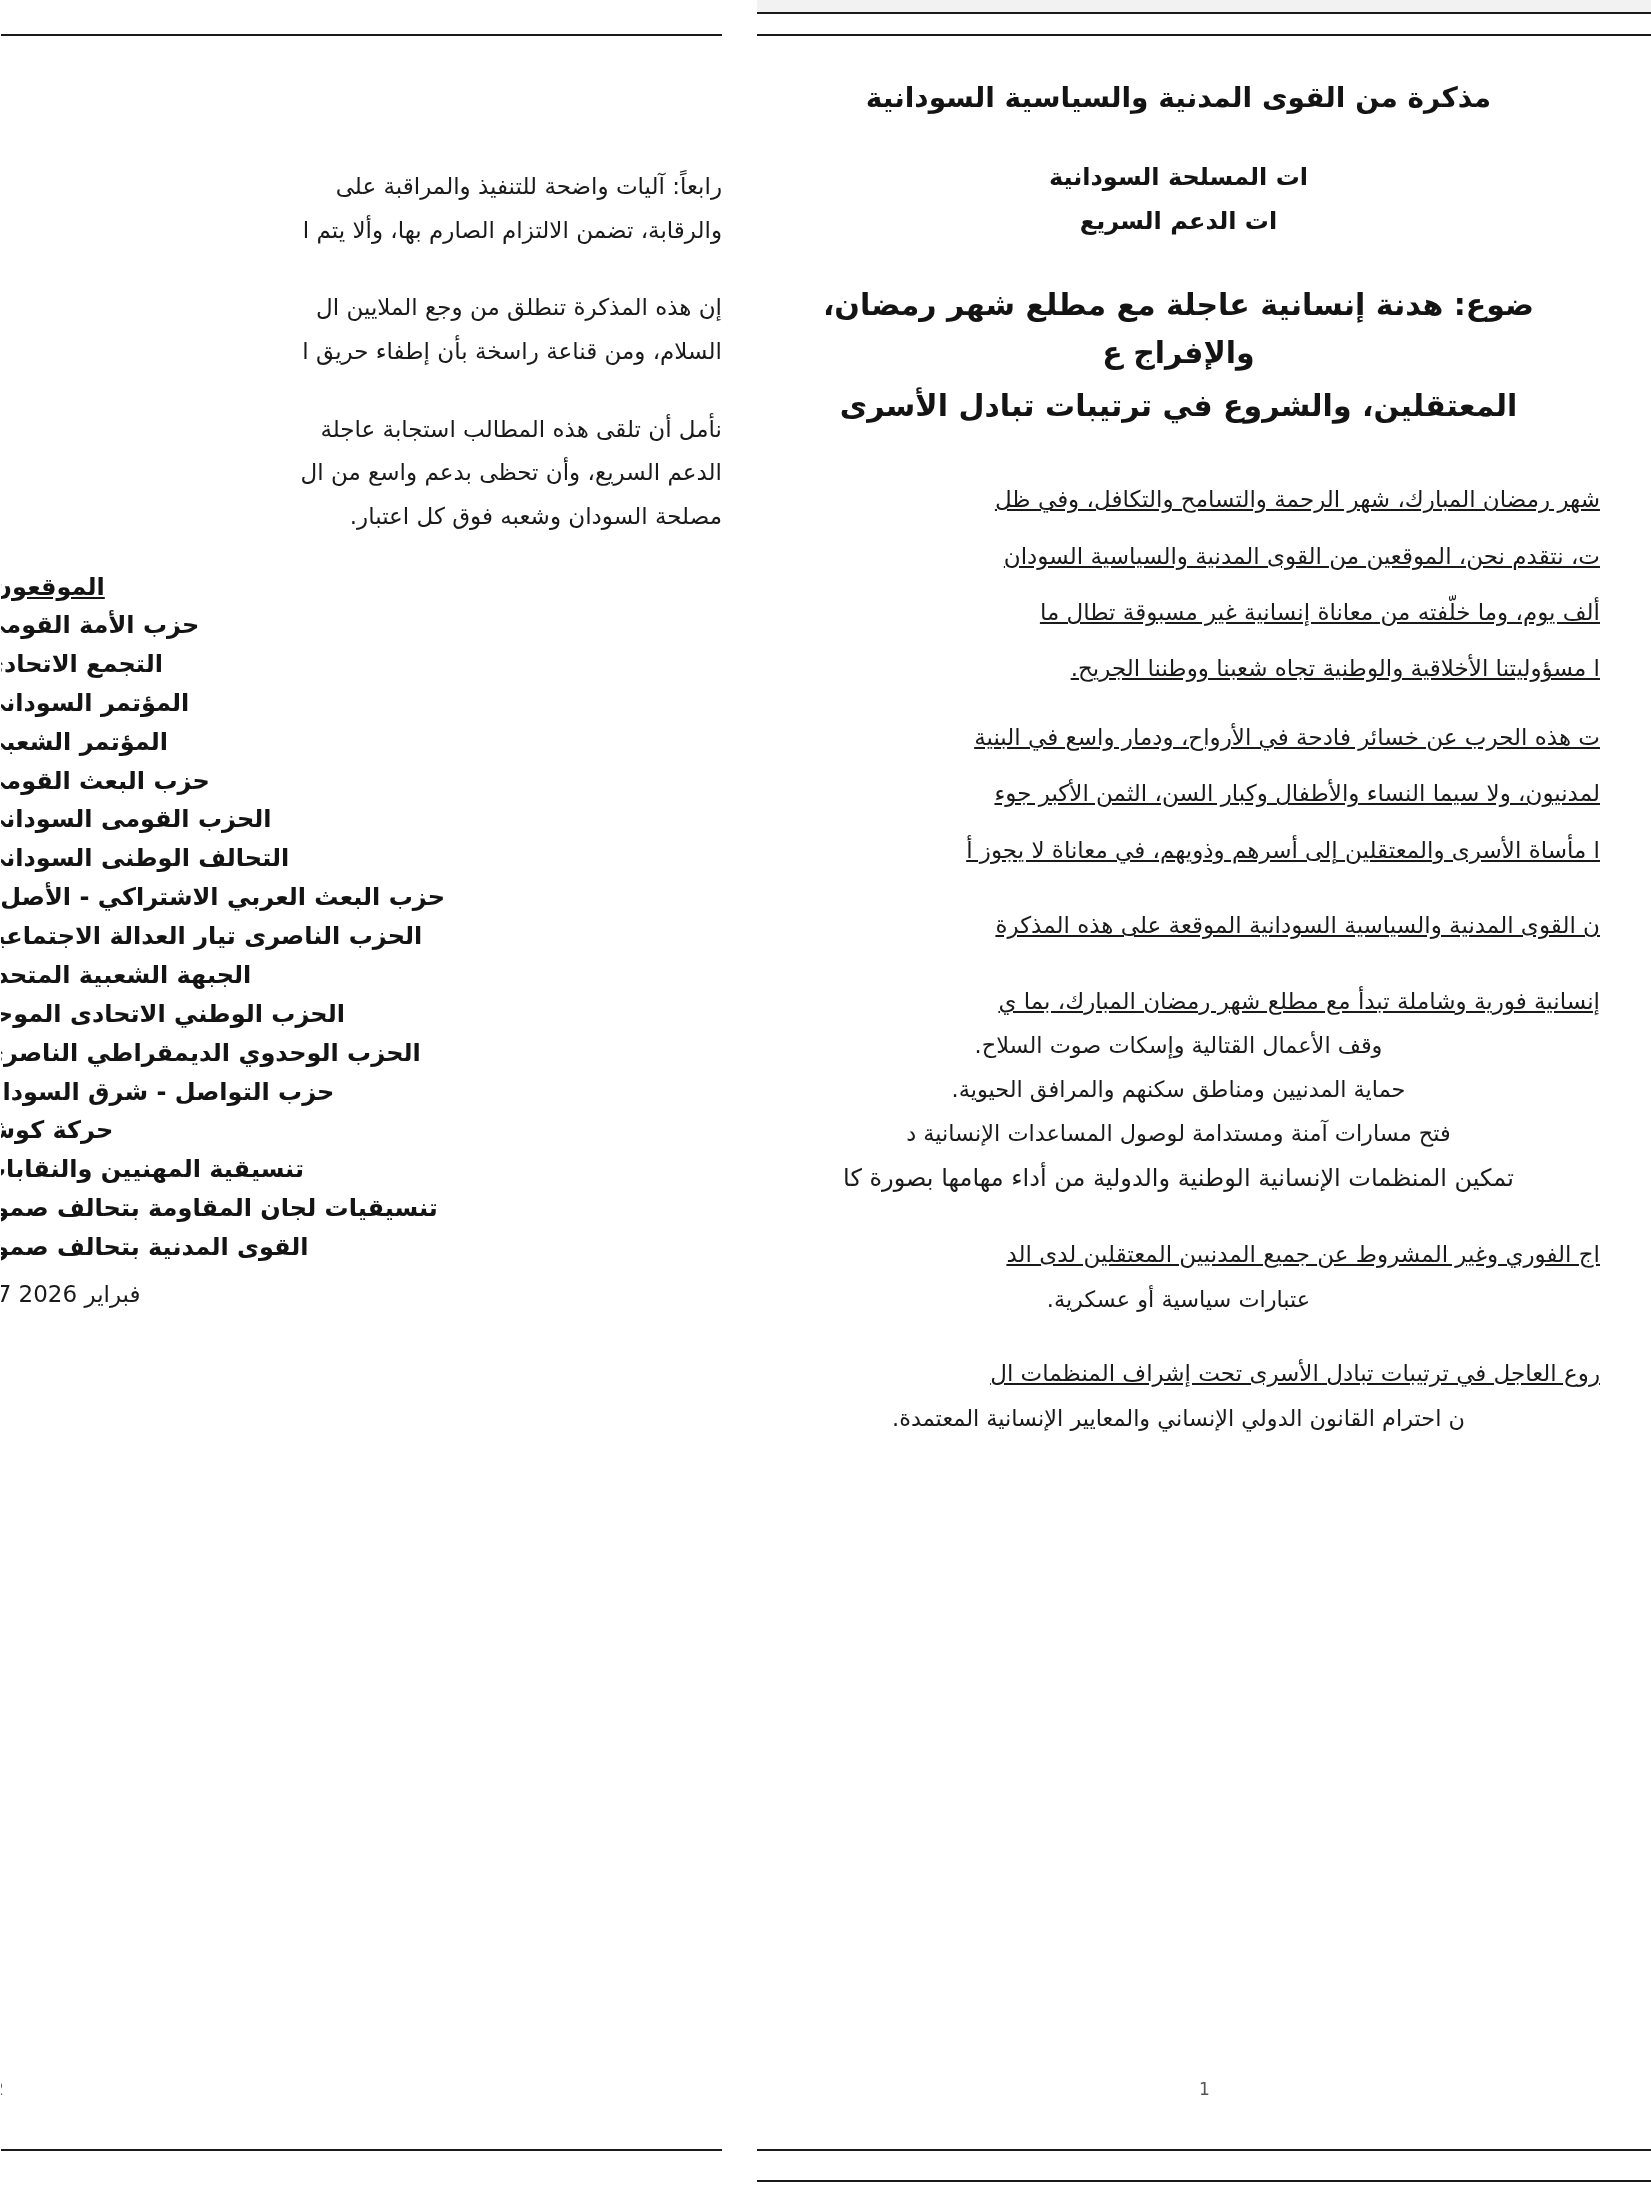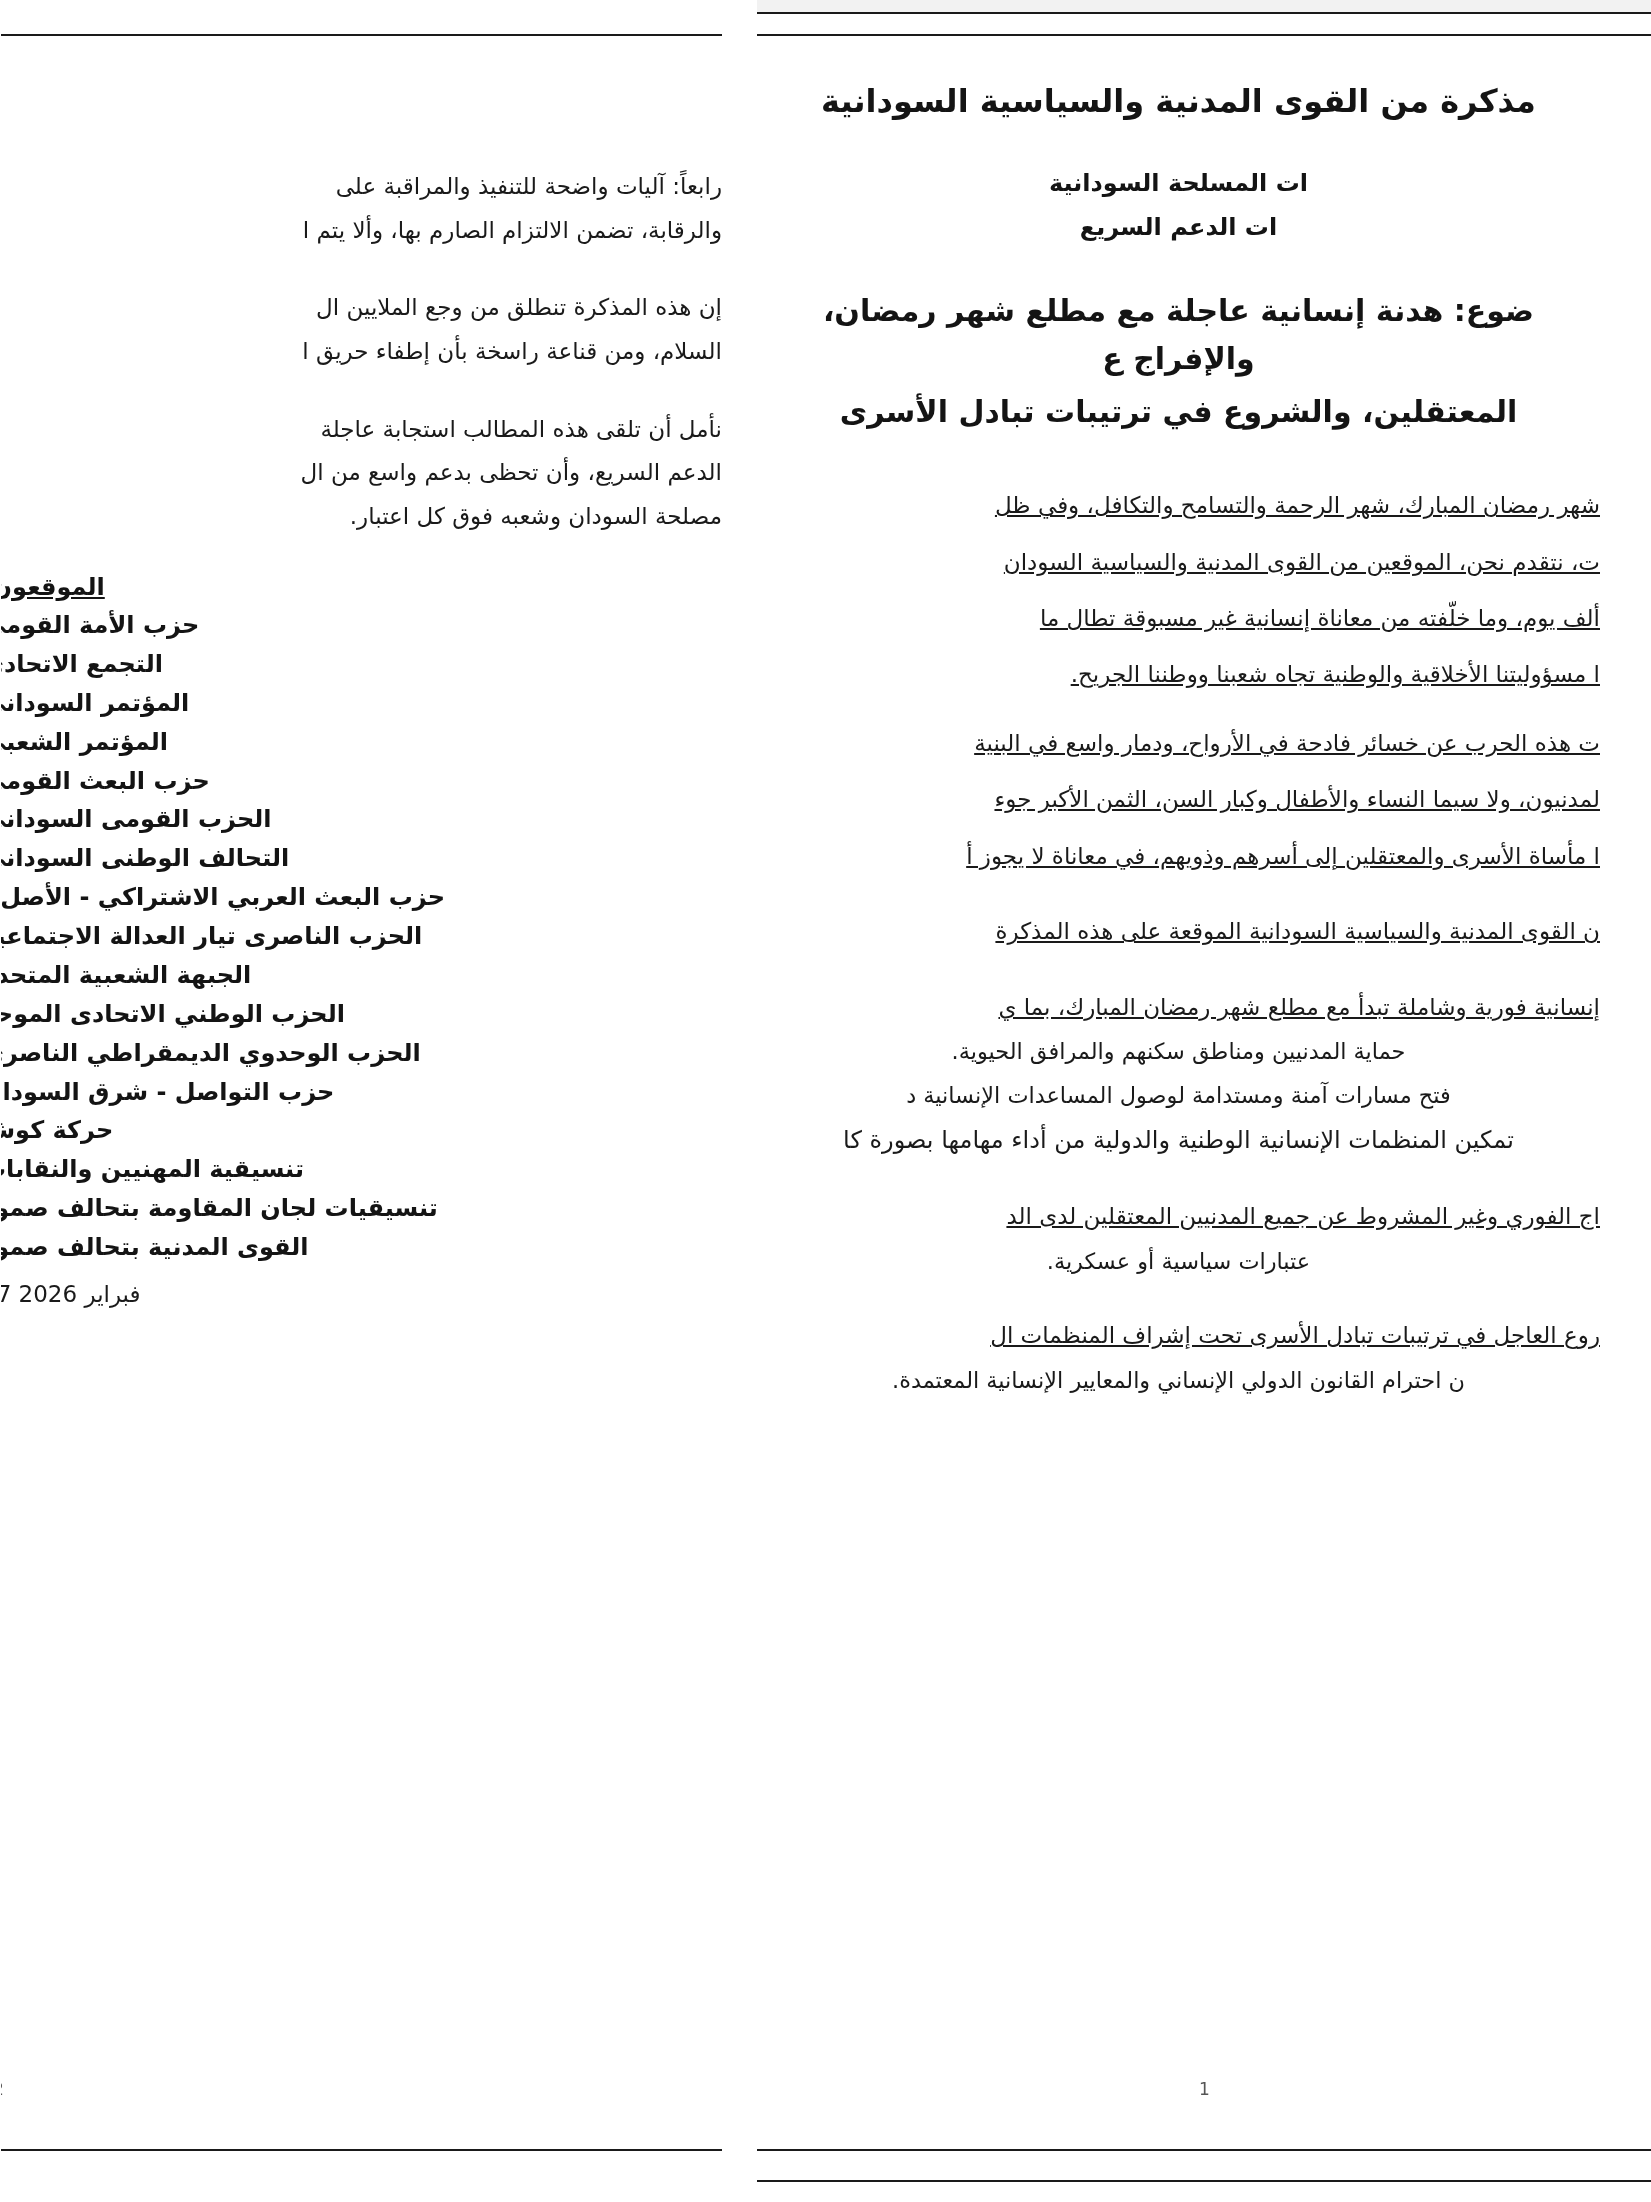--- a/index.html
+++ b/index.html
@@ -69,21 +69,21 @@
     width: 774px;
     height: 2117px;
     border-top: 2.6px solid #1a1a1a;
     border-bottom: 2.6px solid #1a1a1a;
     padding: 129px 0 26px 34px;
     overflow: hidden;
   }
 
   
   .doc-title {
-    font-size: 32px;
+    font-size: 28px;
     font-weight: bold;
     text-align: center;
     color: #141414;
     letter-spacing: 0;
     margin: 0 0 40px 0;
     line-height: 1.5;
   }
 
   .addressee {
     font-size: 24px;
@@ -213,20 +213,21 @@
     <p class="body-p tight">ألف يوم، وما خلّفته من معاناة إنسانية غير مسبوقة تطال ما</p>
     <p class="body-p tight">ا مسؤوليتنا الأخلاقية والوطنية تجاه شعبنا ووطننا الجريح.</p>
 
     <p class="body-p">ت هذه الحرب عن خسائر فادحة في الأرواح، ودمار واسع في البنية</p>
     <p class="body-p tight">لمدنيون، ولا سيما النساء والأطفال وكبار السن، الثمن الأكبر جوء</p>
     <p class="body-p tight">ا مأساة الأسرى والمعتقلين إلى أسرهم وذويهم، في معاناة لا يجوز أ</p>
 
     <p class="section-head">ن القوى المدنية والسياسية السودانية الموقعة على هذه المذكرة</p>
 
     <p class="section-head">إنسانية فورية وشاملة تبدأ مع مطلع شهر رمضان المبارك، بما ي</p>
+    <p class="sub-item">وقف الأعمال القتالية وإسكات صوت السلاح.</p>
     <p class="sub-item">حماية المدنيين ومناطق سكنهم والمرافق الحيوية.</p>
     <p class="sub-item">فتح مسارات آمنة ومستدامة لوصول المساعدات الإنسانية د</p>
     <p class="sub-item small">تمكين المنظمات الإنسانية الوطنية والدولية من أداء مهامها بصورة كا</p>
 
     <p class="section-head">اج الفوري وغير المشروط عن جميع المدنيين المعتقلين لدى الد</p>
     <p class="sub-item">عتبارات سياسية أو عسكرية.</p>
 
     <p class="section-head">روع العاجل في ترتيبات تبادل الأسرى تحت إشراف المنظمات ال</p>
     <p class="sub-item">ن احترام القانون الدولي الإنساني والمعايير الإنسانية المعتمدة.</p>
 

